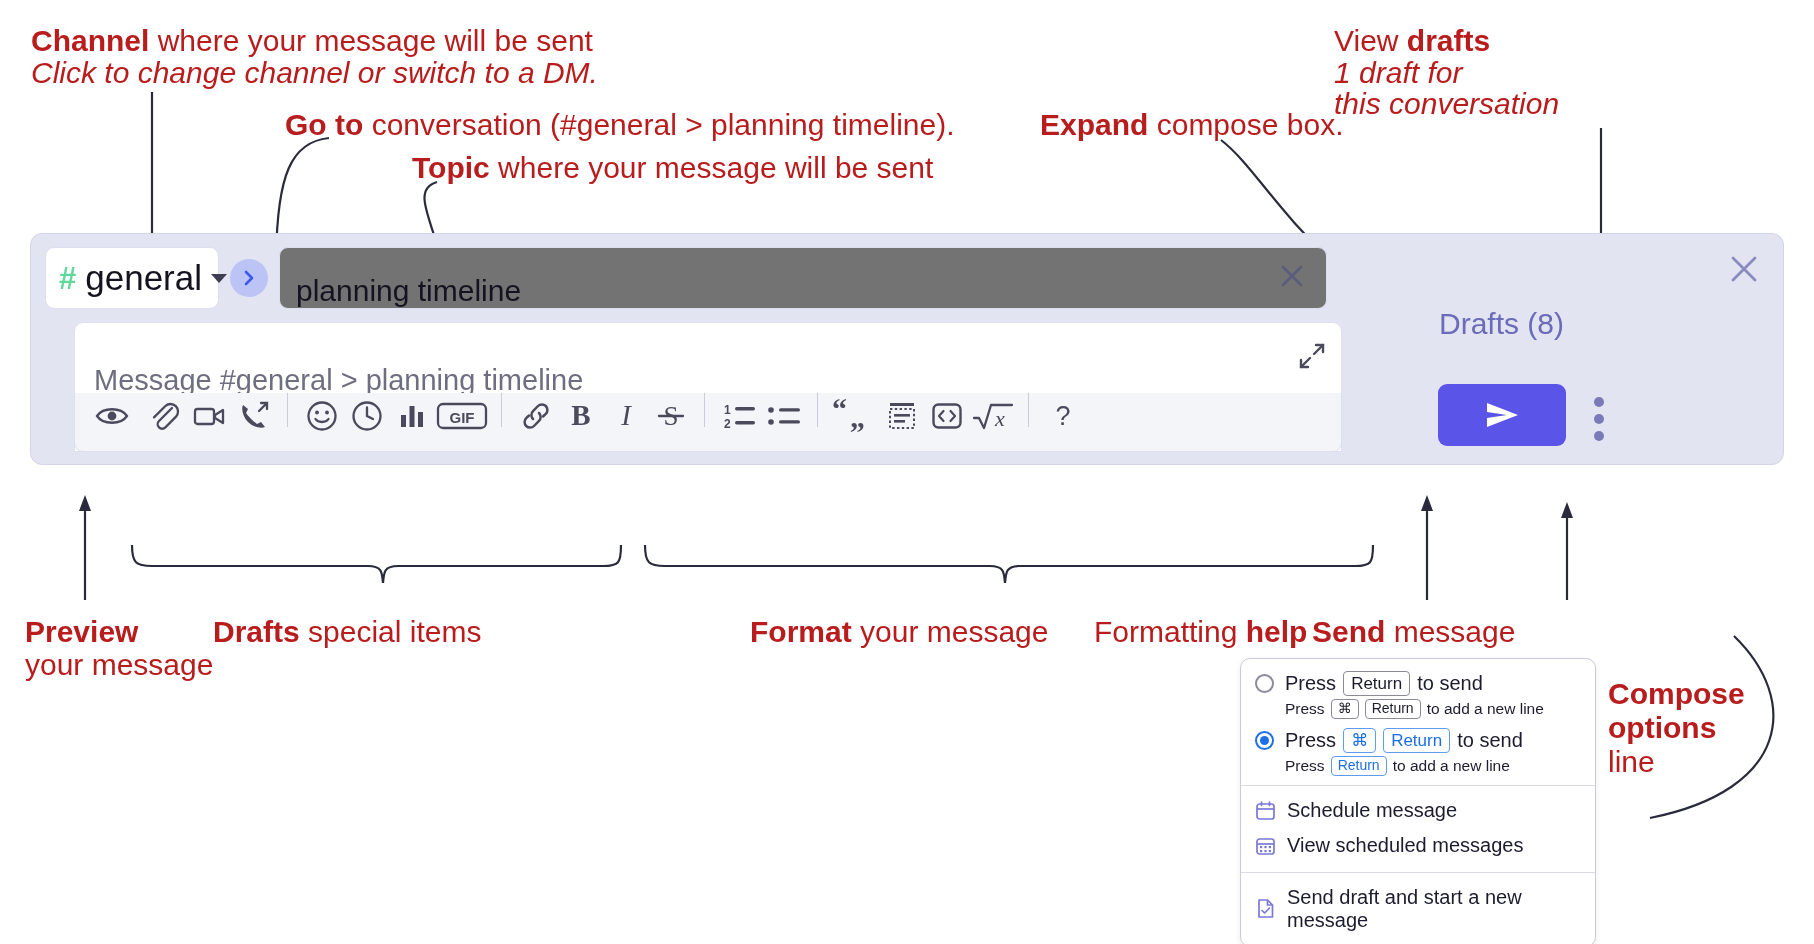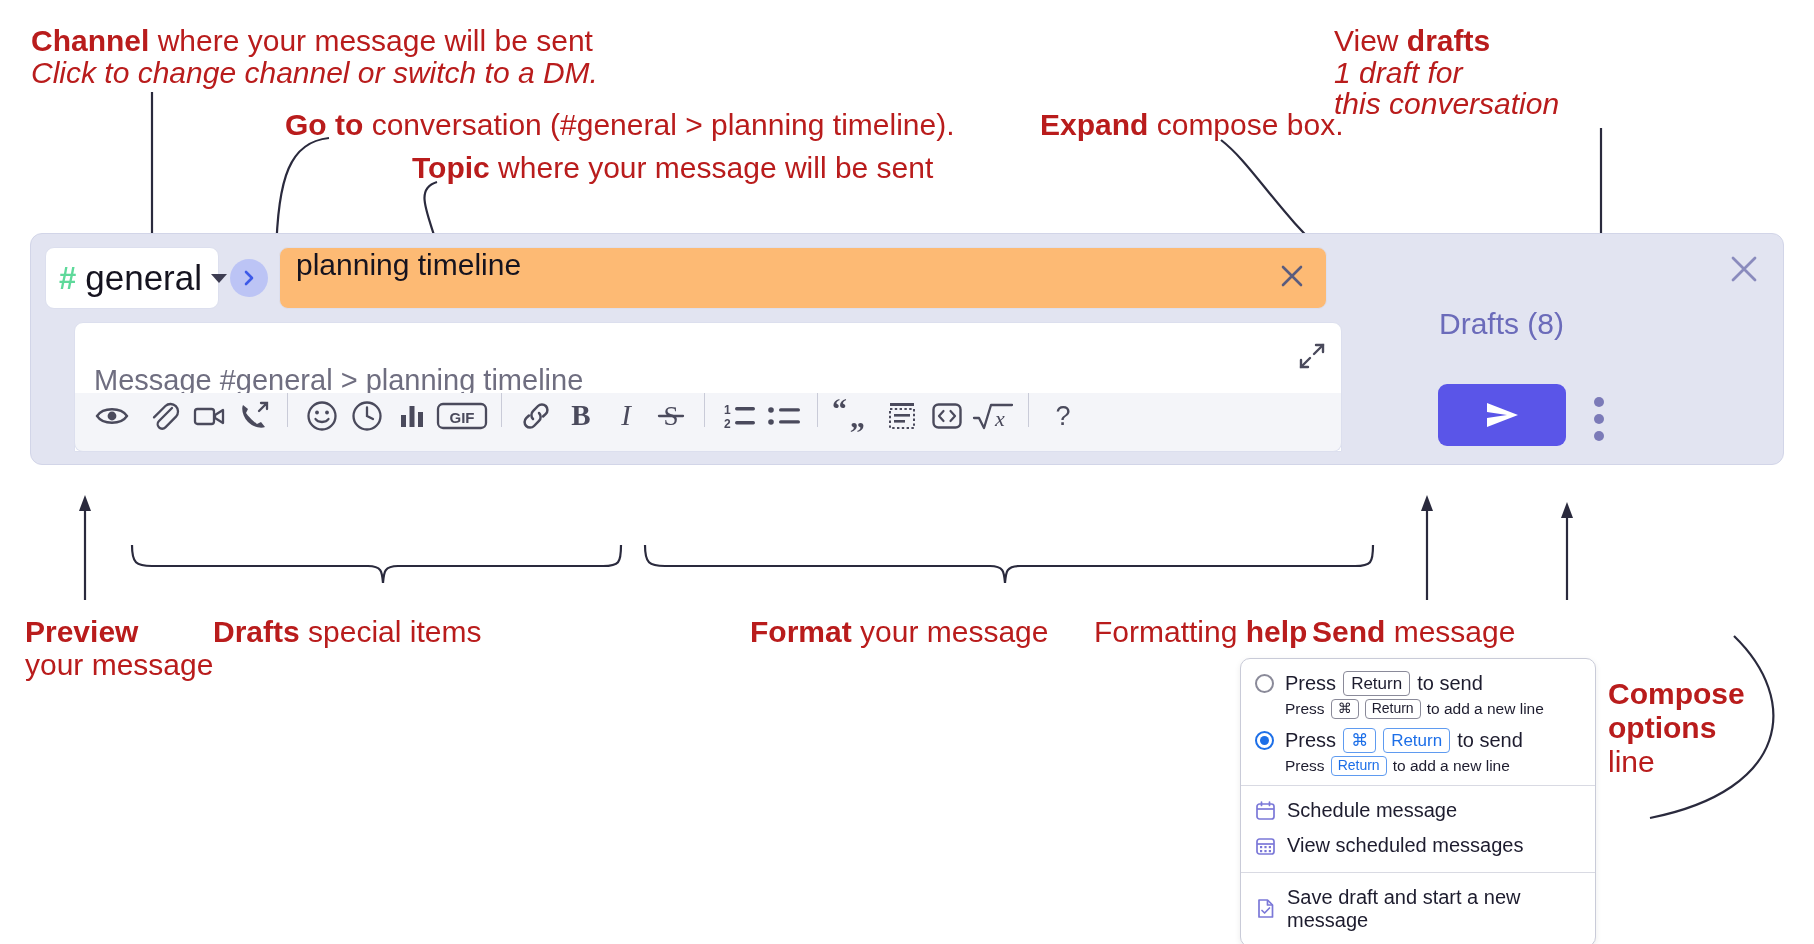--- a/index.html
+++ b/index.html
@@ -32,22 +32,22 @@
   }
   .hash { color:#5ed99a; font-size:31px; font-weight:700; line-height:1; }
   .chan-name { font-size:35px; color:#15131f; }
   .chev { margin-left:auto; width:0;height:0; border-left:8px solid transparent; border-right:8px solid transparent; border-top:9px solid #3e3d52; }
   .goto-btn {
     width:38px; height:38px; border-radius:50%; background:#bcc4f5; margin:0 11px;
     display:flex; align-items:center; justify-content:center; cursor:pointer; flex:0 0 auto;
   }
   .goto-btn svg { display:block; }
   .topic-field {
-    width:1048px; height:62px; background:#fdba74; border:1px solid #dcdfee; border-radius:9px;
-    display:flex; align-items:flex-start; padding:0 16px; position:relative;
+    width:1048px; height:62px; background:#737373; border:1px solid #dcdfee; border-radius:9px;
+    display:flex; align-items:flex-end; padding:0 16px; position:relative;
   }
   .topic-val { font-size:30px; color:#15131f; }
   .topic-clear { position:absolute; right:18px; top:50%; transform:translateY(-50%); cursor:pointer; }
 
   #msgBox {
     position:absolute; left:43px; top:88px; width:1268px; height:130px;
     background:#fff; border:1px solid #dcdfee; border-top-left-radius:9px; border-top-right-radius:9px;
   }
   .msg-ph { position:absolute; left:19px; top:21px; font-size:29px; color:#6f6e80;margin-top:20px; }
   .expand-btn { position:absolute; right:14px; top:18px; cursor:pointer; }
@@ -443,15 +443,15 @@
   </div>
 
   <div class="mdiv"></div>
 
   <div class="mitem">
     <svg width="21" height="21" viewBox="0 0 21 21">
       <path d="M4 2 L12.5 2 L17.5 7 L17.5 19 L4 19 Z" fill="none" stroke="#7b78d8" stroke-width="1.7" stroke-linejoin="round"></path>
       <path d="M12.5 2 L12.5 7 L17.5 7" fill="none" stroke="#7b78d8" stroke-width="1.7" stroke-linejoin="round"></path>
       <path d="M7 12.5 L9.6 15 L14.5 10" fill="none" stroke="#7b78d8" stroke-width="1.7" stroke-linecap="round" stroke-linejoin="round"></path>
     </svg>
-    <span>Save draft and start a new message</span>
+    <span>Send draft and start a new message</span>
   </div>
 </div>
 
 </body></html>

